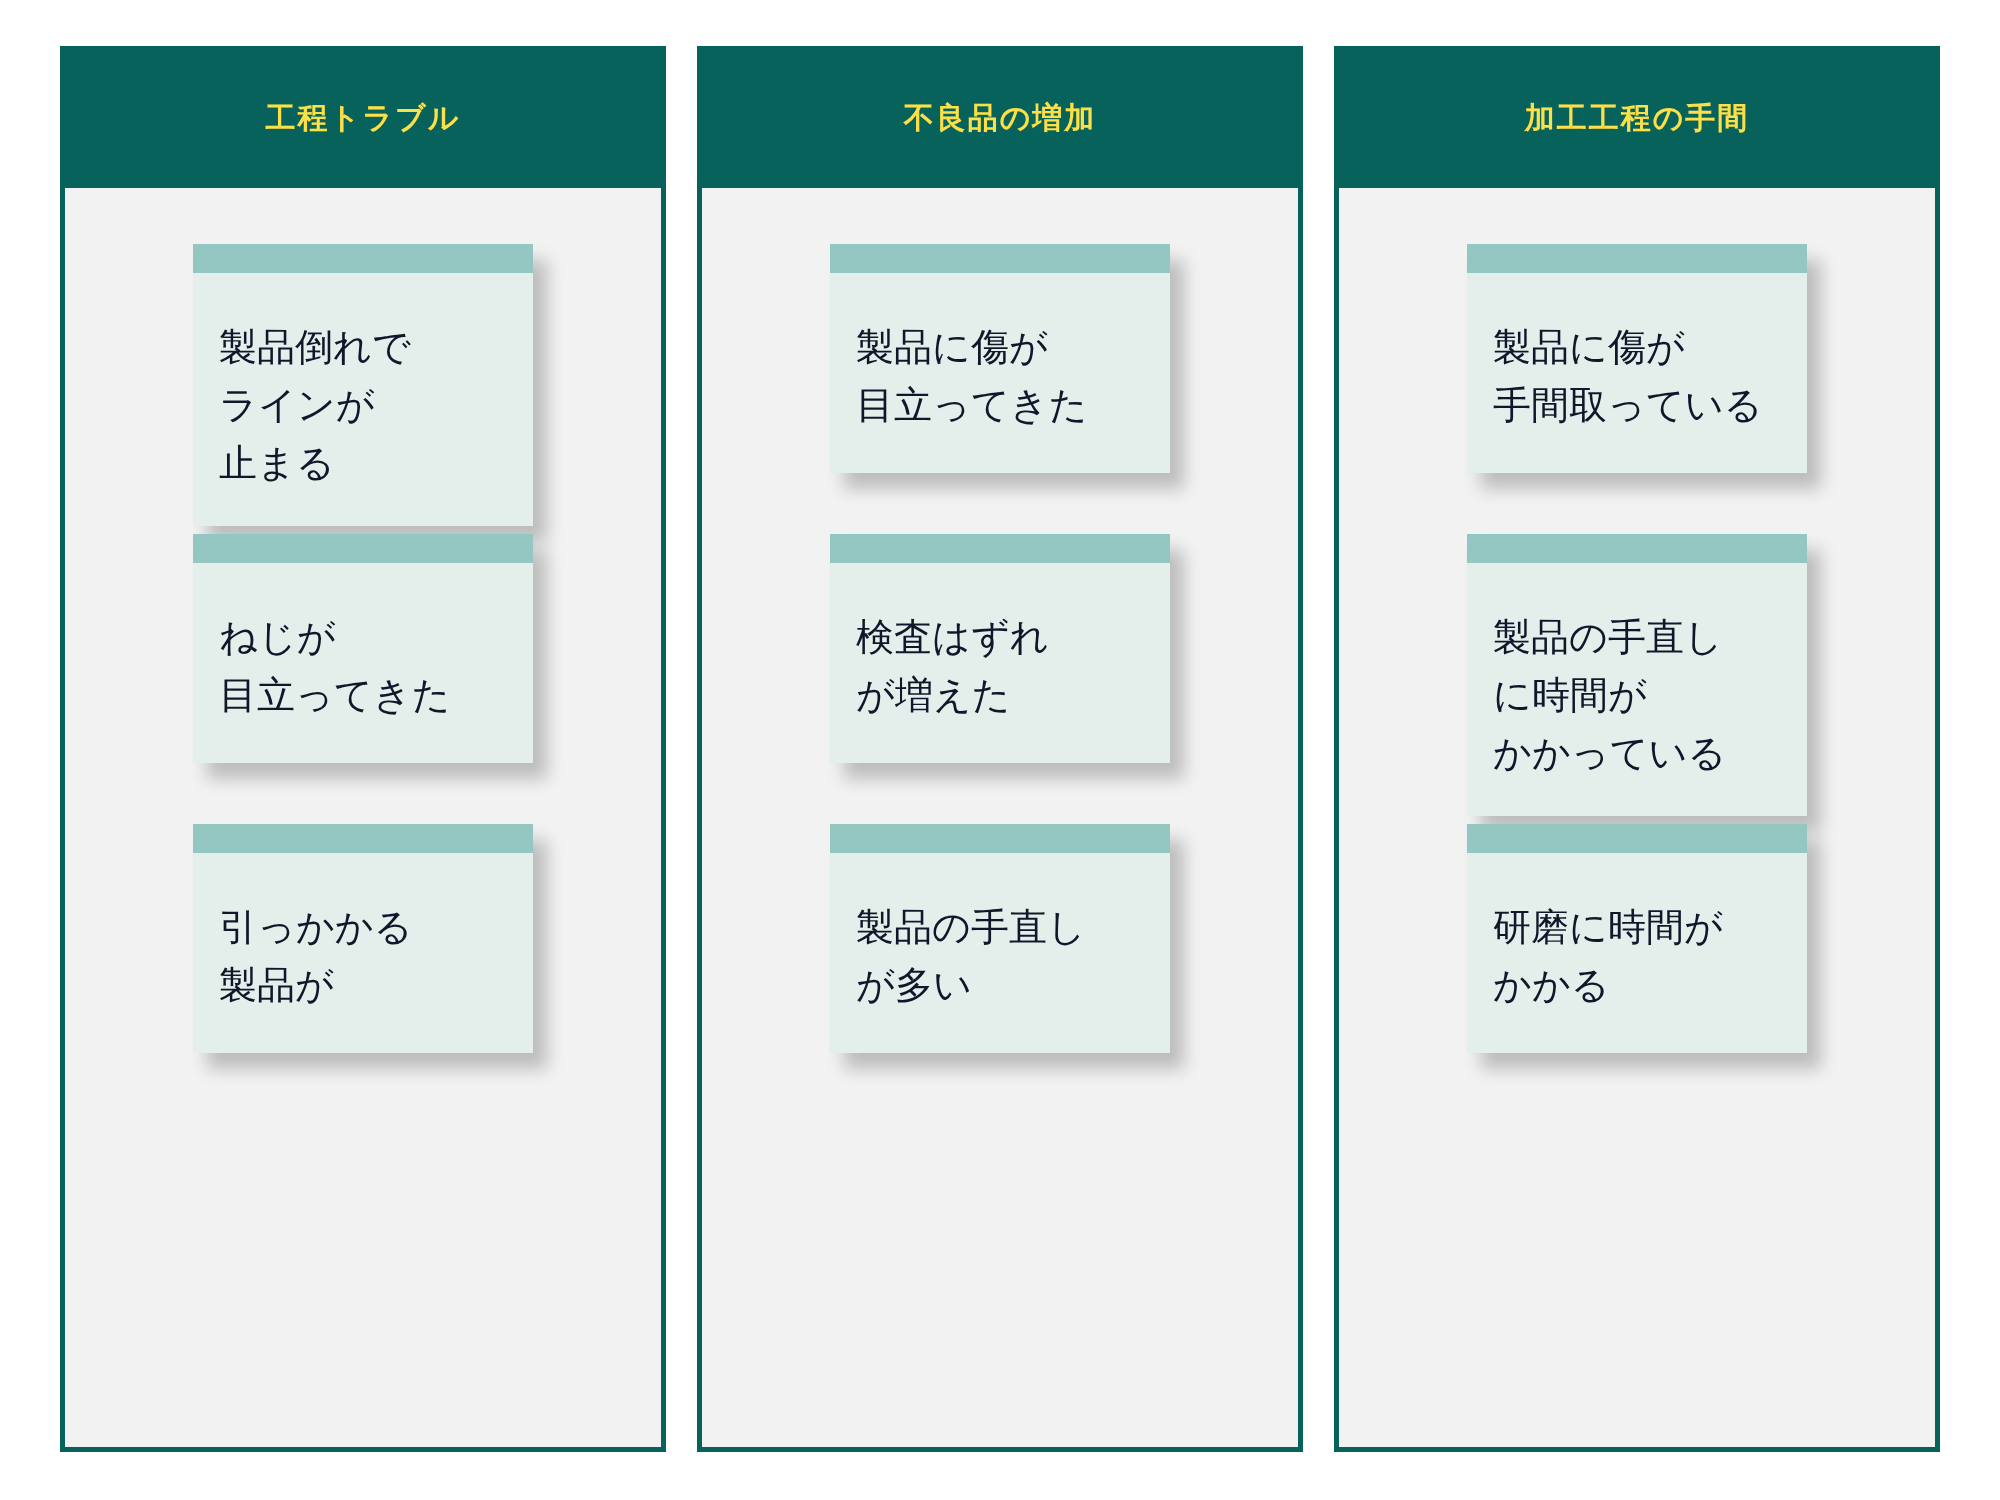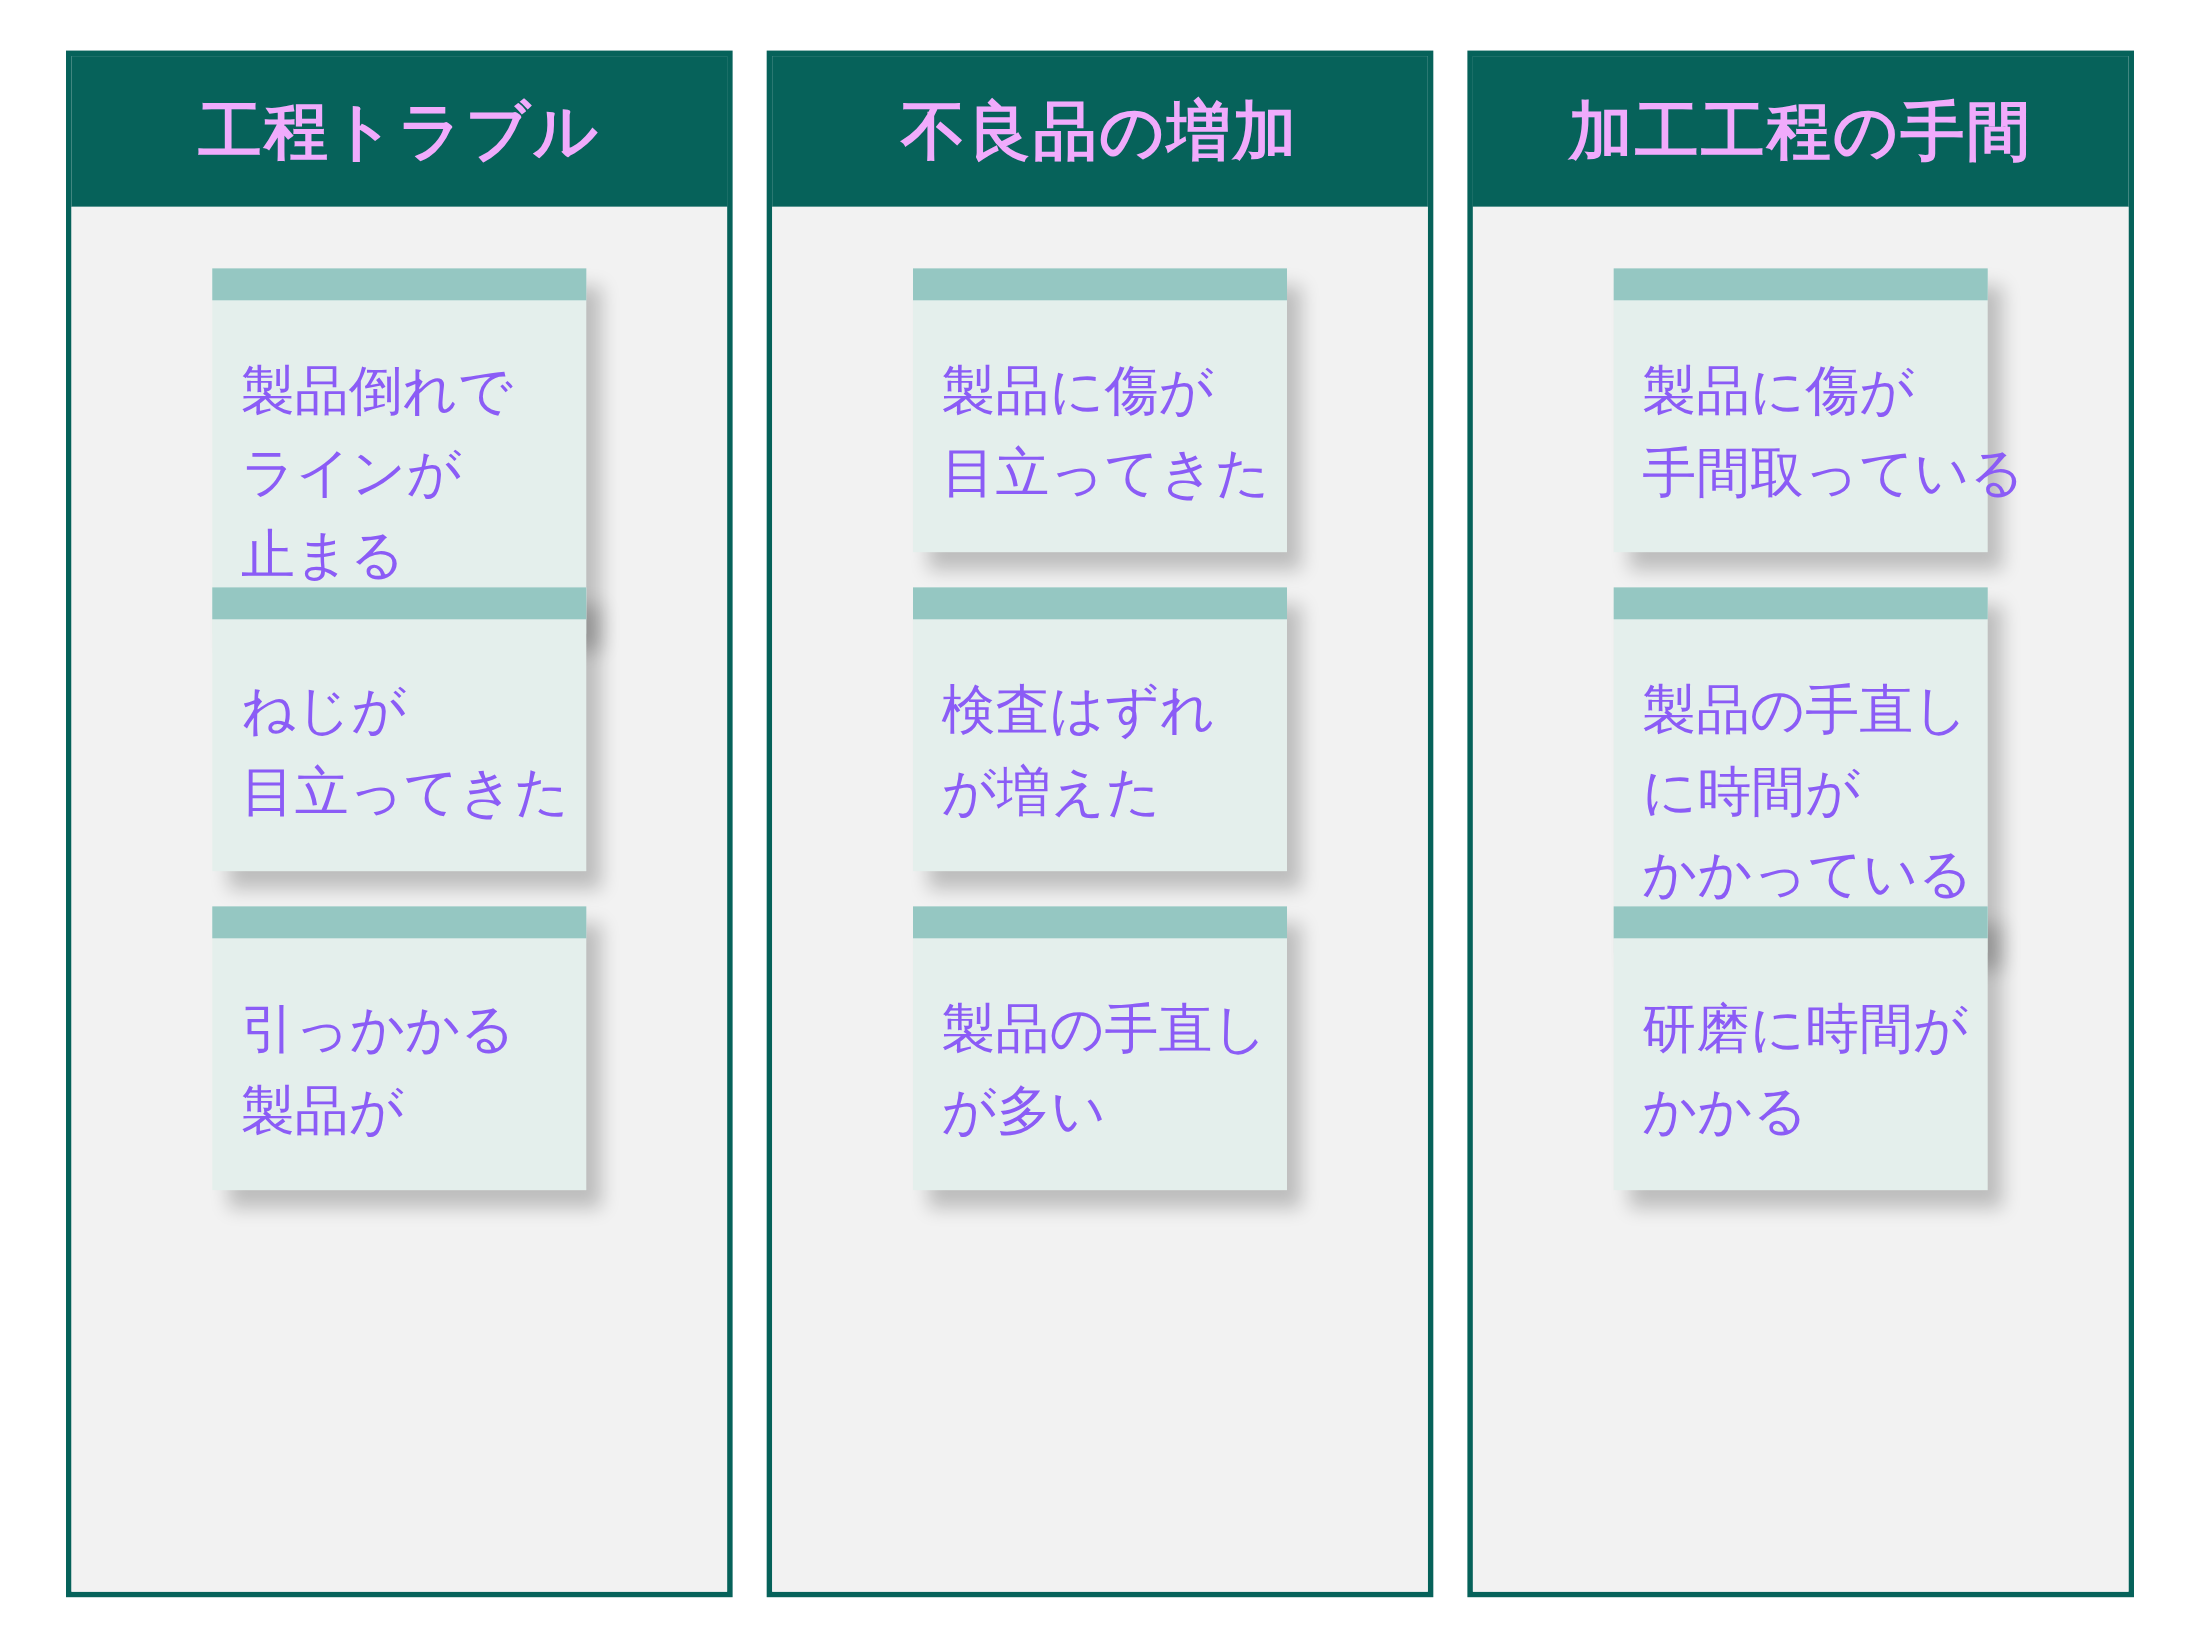--- a/index.html
+++ b/index.html
@@ -42,26 +42,27 @@
     height: 137px;
     background: #06625A;
     color: #ffffff;
     display: flex;
     align-items: center;
     justify-content: center;
     box-sizing: border-box;
   }
 
   .column-title {
-    font-size: 58px;
+    font-size: 30px;
     font-weight: bold;
     letter-spacing: 2px;
     line-height: 1;
-    color: #f0abfc;
+    color: #fde047;
     white-space: nowrap;
+    font-family: Liberation Mono, monospace;
   }
 
   .column-body {
     flex: 1 1 auto;
     background: #F2F2F2;
     box-sizing: border-box;
     padding: 56px 0 0 0;
     display: flex;
     flex-direction: column;
     align-items: center;
@@ -86,23 +87,23 @@
   .note-body {
     box-sizing: border-box;
     padding: 46px 26px 34px 26px;
     min-height: 200px;
     display: flex;
     flex-direction: column;
     justify-content: flex-start;
   }
 
   .note-line {
-    font-size: 49px;
+    font-size: 38px;
     line-height: 1.52;
-    color: #8b5cf6;
+    color: #0f172a;
     white-space: nowrap;
   }
 
   .note-slot {
     height: 290px;
     display: flex;
     align-items: flex-start;
     justify-content: center;
     width: 100%;
   }

